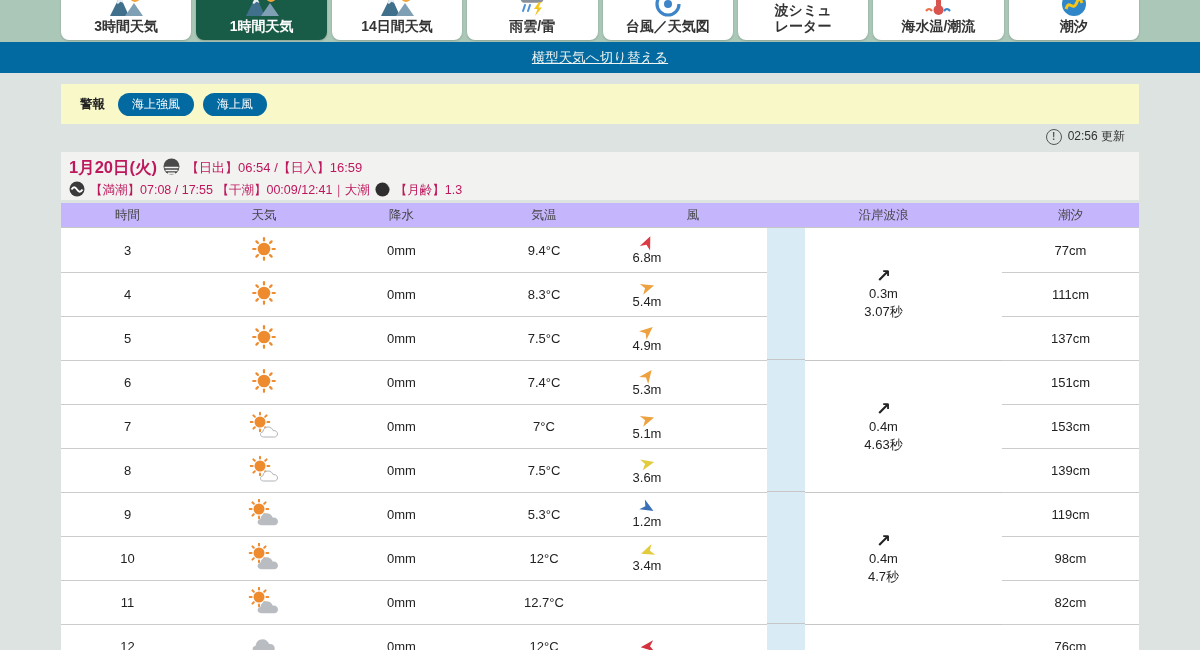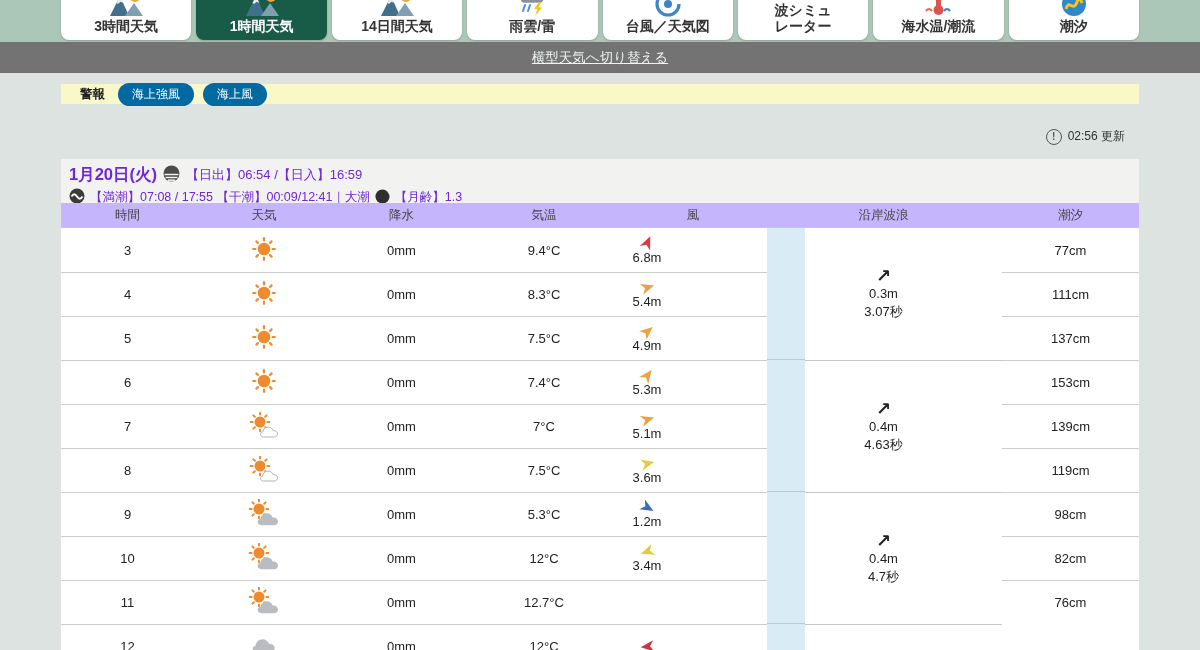--- a/index.html
+++ b/index.html
@@ -9,34 +9,34 @@
   
   .top-green{position:absolute;top:0;left:0;width:1200px;height:42px;background:#aac7b7;}
   .tabbar{position:absolute;top:-24px;left:61px;width:1078px;height:64px;display:flex;gap:5px;}
   .tab{flex:1;background:#ffffff;border-radius:8px;display:flex;flex-direction:column;align-items:center;justify-content:flex-end;padding-bottom:6px;box-shadow:0 1px 2px rgba(0,0,0,.18);cursor:pointer;}
   .tab-icon{height:26px;display:flex;align-items:flex-end;margin-bottom:1px;}
   .tab-label{font-size:14px;font-weight:bold;color:#333;text-align:center;line-height:1.15;white-space:pre-line;}
   .tab.selected{background:#185b46;}
   .tab.selected .tab-label{color:#ffffff;}
 
   
-  .switch-bar{position:absolute;top:42px;left:0;width:1200px;height:31px;background:#737373;display:flex;align-items:center;justify-content:center;}
+  .switch-bar{position:absolute;top:42px;left:0;width:1200px;height:31px;background:#0369a1;display:flex;align-items:center;justify-content:center;}
   .switch-link{color:#eef5f1;font-size:13.5px;text-decoration:underline;cursor:pointer;}
 
   
-  .warning-bar{position:absolute;top:84px;left:61px;width:1078px;height:20px;background:#f8f8c9;display:flex;align-items:center;padding-left:19px;box-sizing:border-box;}
+  .warning-bar{position:absolute;top:84px;left:61px;width:1078px;height:40px;background:#f8f8c9;display:flex;align-items:center;padding-left:19px;box-sizing:border-box;}
   .warning-label{font-size:12.5px;font-weight:bold;color:#222;margin-right:13px;}
   .badge{background:#0369a1;color:#fff;font-size:12px;border-radius:12px;padding:3px 14px;margin-right:9px;cursor:pointer;}
 
   
   .update-row{position:absolute;top:118px;left:61px;width:1078px;height:37px;display:flex;align-items:center;justify-content:flex-end;padding-right:14px;box-sizing:border-box;color:#333;font-size:12px;gap:6px;}
   .info-icon{width:14px;height:14px;border:1.5px solid #555;border-radius:50%;display:flex;align-items:center;justify-content:center;font-size:10px;font-weight:bold;color:#555;line-height:1;}
 
   
-  .date-header{position:absolute;top:159px;left:61px;width:1078px;height:48px;background:#f2f2f0;box-sizing:border-box;padding:5px 8px 0 8px;color:#6d28d9;}
+  .date-header{position:absolute;top:152px;left:61px;width:1078px;height:48px;background:#f2f2f0;box-sizing:border-box;padding:5px 8px 0 8px;color:#be185d;}
   .dh-line{display:flex;align-items:center;gap:6px;}
   .dh-date{font-size:16.5px;font-weight:bold;}
   .dh-sun{font-size:13px;}
   .dh-line2{margin-top:2px;font-size:12.5px;gap:5px;}
 
   
   .table-header{position:absolute;top:203px;left:61px;width:1078px;height:25px;background:#c4b5fd;border-bottom:1px solid #c6c6c6;display:flex;align-items:center;font-size:12.5px;color:#444;box-sizing:border-box;}
   .th{text-align:center;}
   .th0{width:133px;}.th1{width:140px;}.th2{width:135px;}.th3{width:150px;}.th4{width:148px;}
   .th-band{width:38px;}
@@ -544,20 +544,21 @@
           <span class="wave-arrow">↗</span>
           <span>0.4m</span>
           <span>4.7秒</span>
         </div>
         <div class="wave-cell last"></div>
       </div>
     <div class="col-tide" id="col-tide">
         <div class="t-row">77cm</div>
         <div class="t-row">111cm</div>
         <div class="t-row">137cm</div>
+        <div class="t-row">151cm</div>
         <div class="t-row">153cm</div>
         <div class="t-row">139cm</div>
         <div class="t-row">119cm</div>
         <div class="t-row">98cm</div>
         <div class="t-row">82cm</div>
         <div class="t-row">76cm</div>
       </div>
   </div>
 
 </div>

